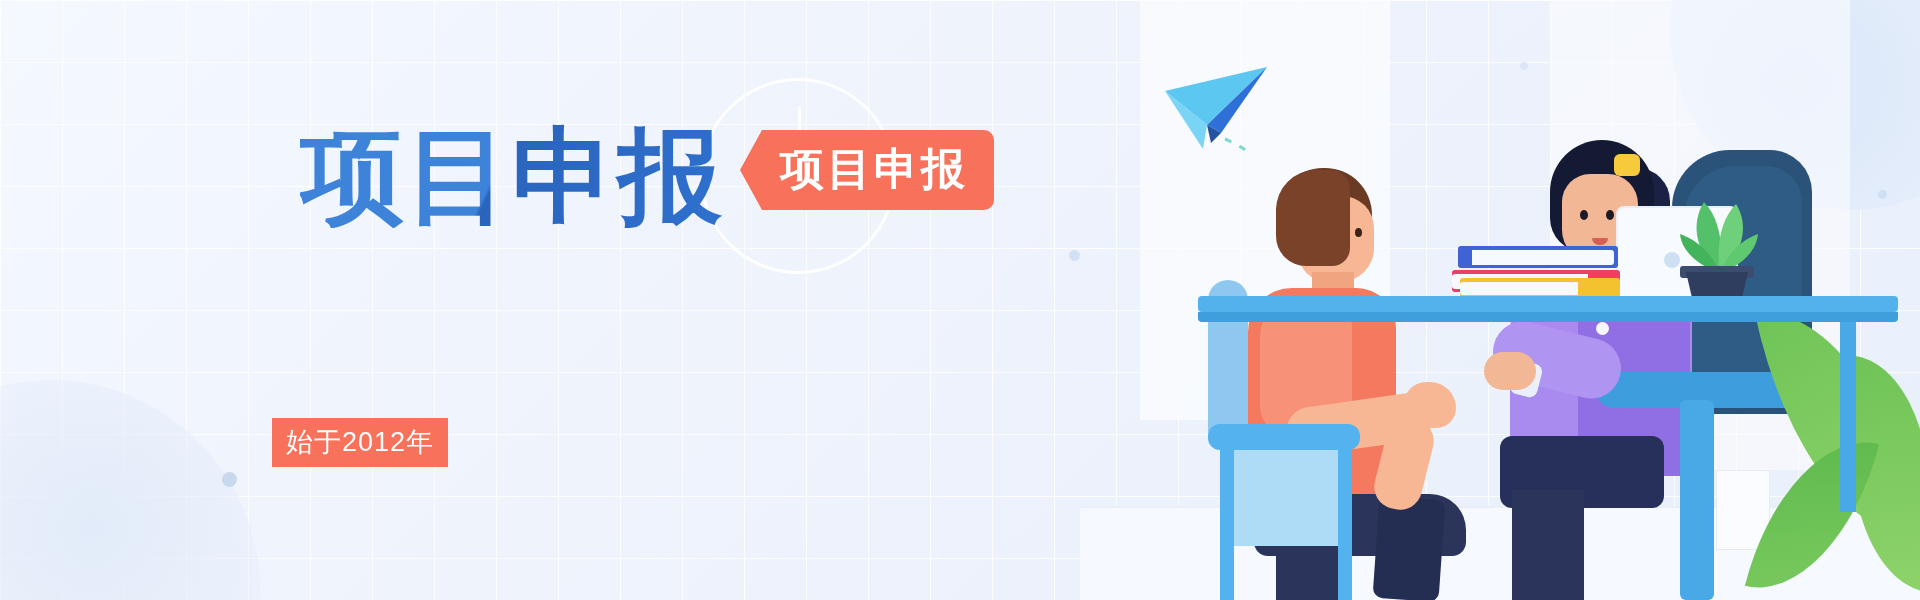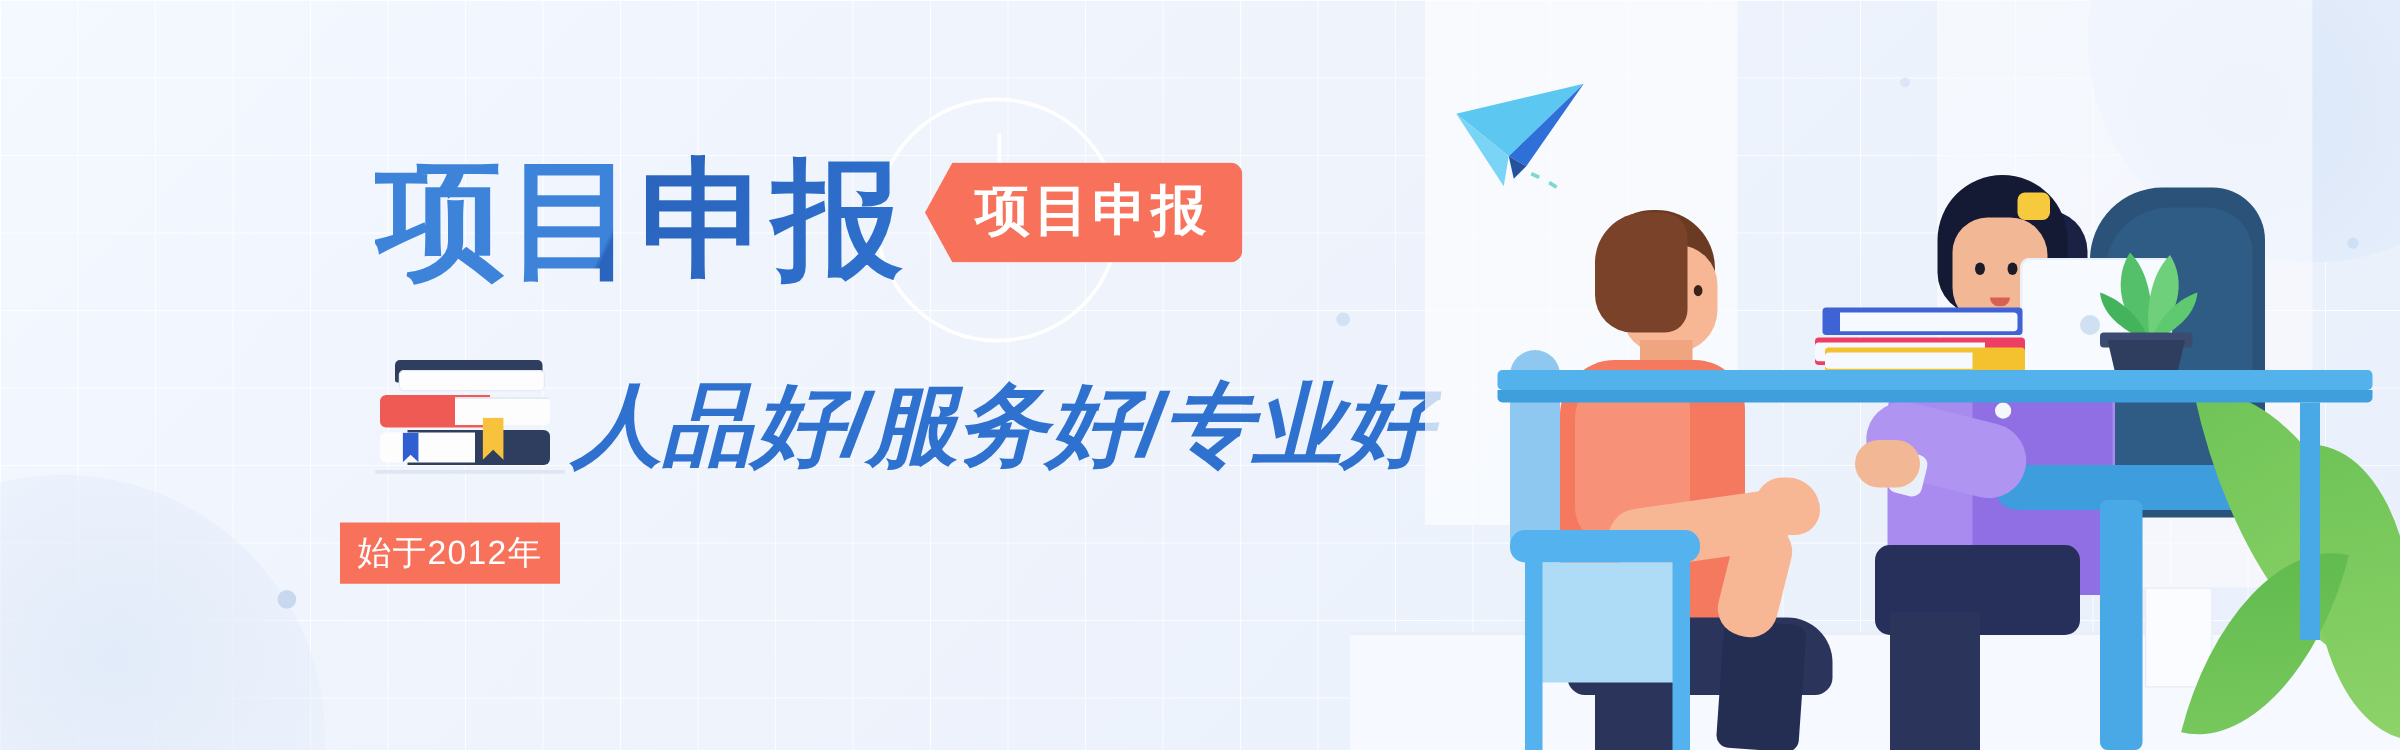--- a/index.html
+++ b/index.html
@@ -194,34 +194,20 @@
   <div class="dot d3"></div>
   <div class="dot d4"></div>
 
   <div class="copy">
 
     <div class="headline-row">
       <div class="headline">项目申报</div>
       <div class="flag">项目申报</div>
     </div>
 
-    <div class="sub-row">
-      <div class="books">
-        <div class="bk bk-top-dark"></div>
-        <div class="bk bk-top-white"></div>
-        <div class="bk bk-red"></div>
-        <div class="bk bk-red-pg"></div>
-        <div class="bk bk-navy"></div>
-        <div class="bk bk-navy-pg"></div>
-        <div class="mark-y"></div>
-        <div class="mark-b"></div>
-        <div class="shelf"></div>
-      </div>
-      <div class="subline">人品好/服务好/专业好</div>
-    </div>
 
     <div class="tag-row">
       <div class="year-tag">始于2012年</div>
     </div>
 
   </div>
 
   <div class="illus">
     <div class="wall-panel wp1"></div>
     <div class="wall-panel wp2"></div>

